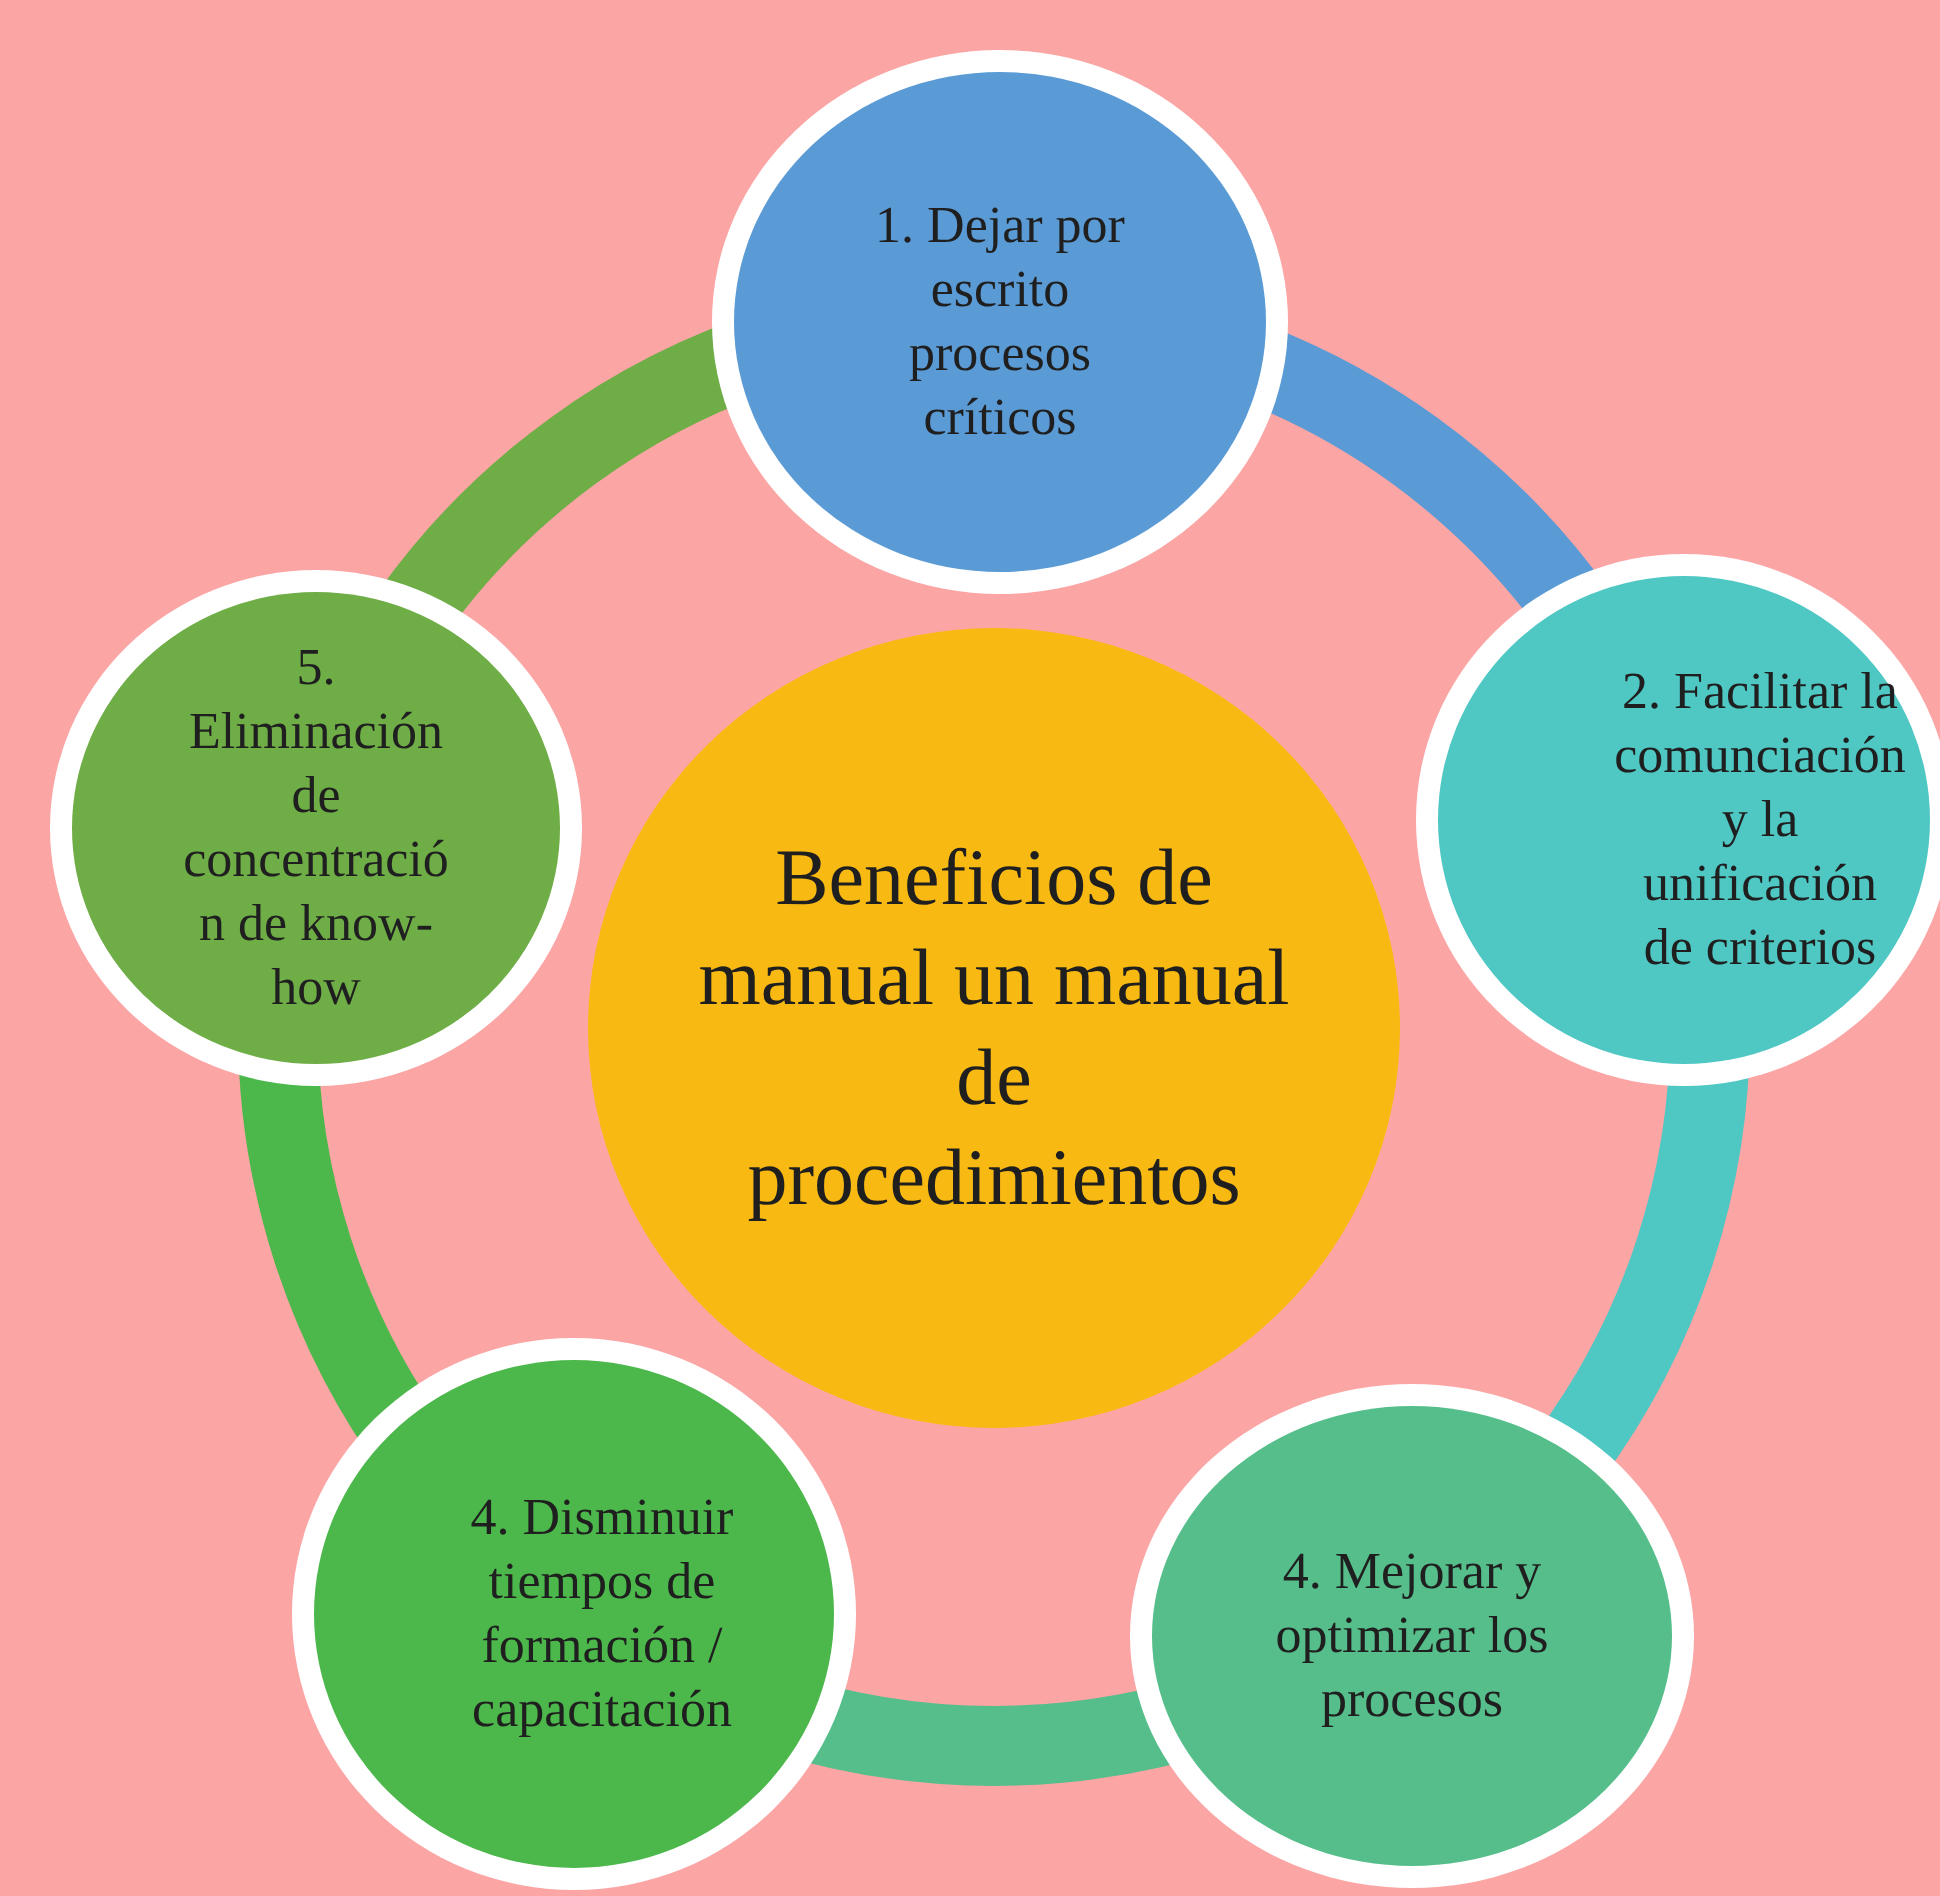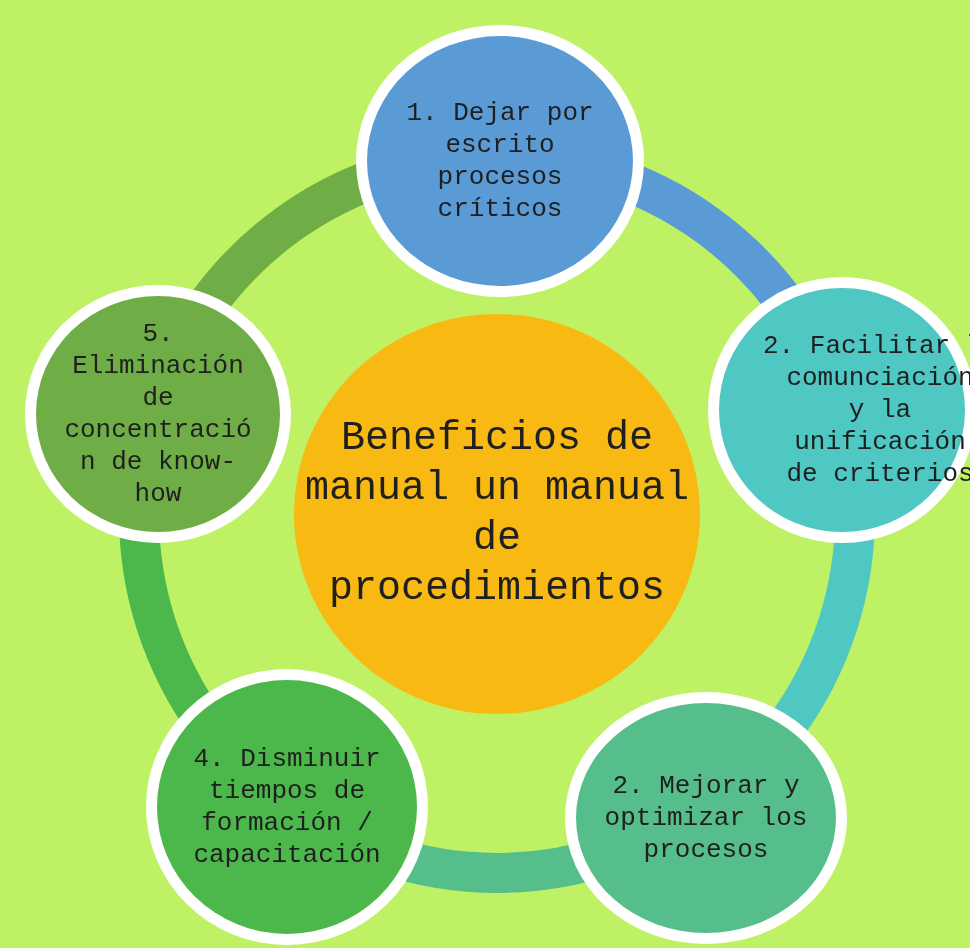--- a/index.html
+++ b/index.html
@@ -4,23 +4,23 @@
 <style>
   html, body {
     margin: 0;
     padding: 0;
     background: #ffffff;
   }
   .stage {
     position: relative;
     width: 970px;
     height: 948px;
-    background: #bef264;
+    background: #fca5a5;
     overflow: hidden;
-    font-family: Liberation Mono, monospace;
+    font-family: Liberation Serif, serif;
   }
   .stage svg {
     position: absolute;
     left: 0;
     top: 0;
   }
   .label {
     position: absolute;
     display: flex;
     align-items: center;
@@ -70,25 +70,25 @@
 escrito
 procesos
 críticos</div>
 
   <div class="label node-label" style="left: 760px; top: 288px; width: 240px; height: 244px; color: rgb(31, 31, 31);">2. Facilitar la
 comunciación
 y la
 unificación
 de criterios</div>
 
-  <div class="label node-label" style="left: 578px; top: 703px; width: 256px; height: 230px; color: rgb(31, 31, 31);">2. Mejorar y
+  <div class="label node-label" style="left: 578px; top: 703px; width: 256px; height: 230px; color: rgb(31, 31, 31);">4. Mejorar y
 optimizar los
 procesos</div>
 
-  <div class="label node-label" style="left: 159px; top: 680px; width: 256px; height: 254px; color: rgb(31, 31, 31);">4. Disminuir
+  <div class="label node-label" style="left: 173px; top: 680px; width: 256px; height: 254px; color: rgb(31, 31, 31);">4. Disminuir
 tiempos de
 formación /
 capacitación</div>
 
   <div class="label node-label" style="left: 38px; top: 296px; width: 240px; height: 236px; color: rgb(31, 31, 31);">5.
 Eliminación
 de
 concentració
 n de know-
 how</div>

